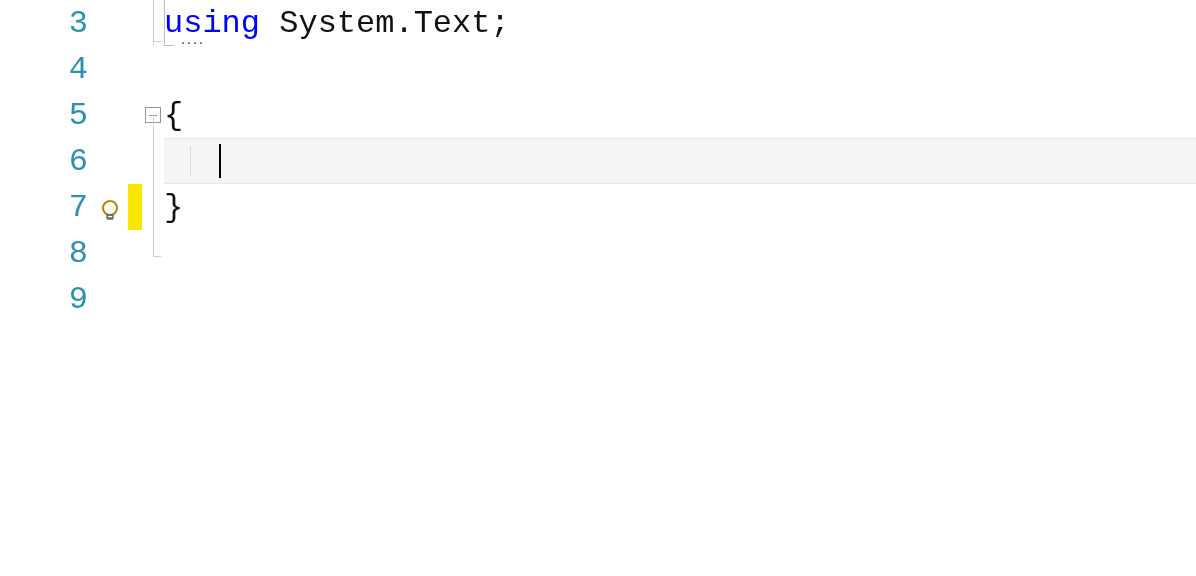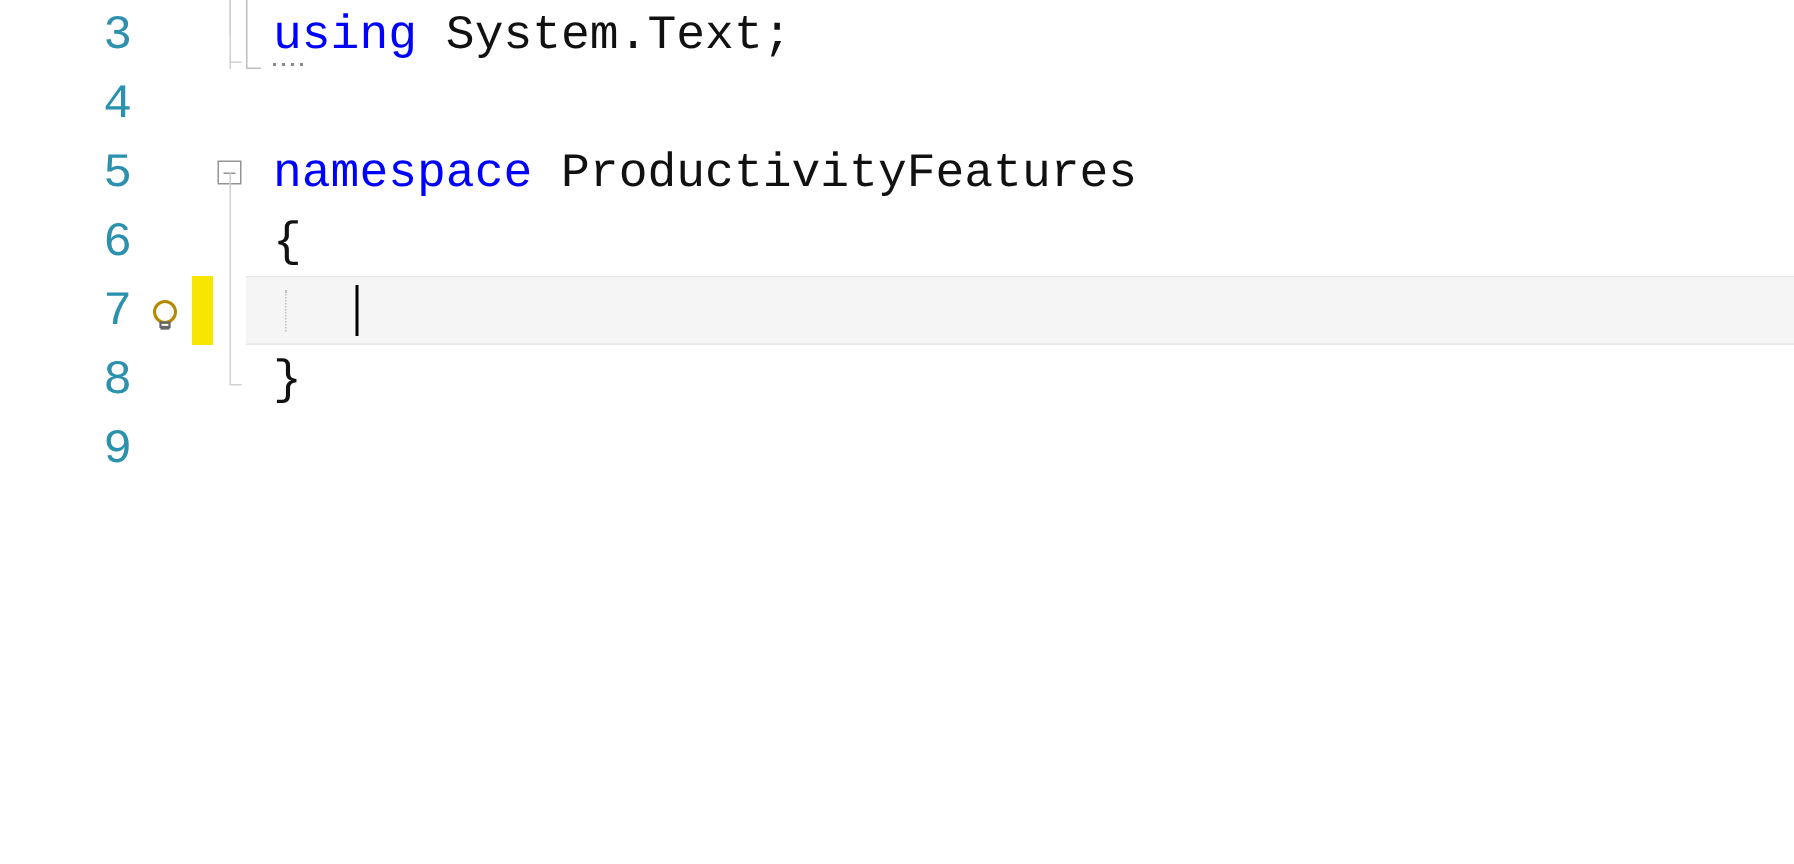--- a/index.html
+++ b/index.html
@@ -113,21 +113,20 @@
     .code-col {
       flex: 1;
       display: flex;
       flex-direction: column;
       position: relative;
     }
     .code-row {
       height: 46px;
       display: flex;
       align-items: center;
-      padding-left: 18px;
       white-space: pre;
       position: relative;
     }
     .code-row-active {
       background: #f5f5f6;
       border-top: 1px solid #e8e8e8;
       border-bottom: 1px solid #e8e8e8;
     }
     .tok-keyword { color: #0000ff; }
     .tok-type { color: #111111; }
@@ -230,23 +229,20 @@
       <svg class="using-bracket-left" viewBox="0 0 12 46">
         <path d="M 0 0 L 0 46 L 10 46" fill="none" stroke="#bdbdbd" stroke-width="2"></path>
       </svg>
       <span><span class="tok-keyword">using</span><span class="tok-text"> </span><span class="tok-type">System.Text</span><span class="tok-punct">;</span></span>
       <div style="position:absolute;left:18px;bottom:2px;display:flex;gap:4px;">
         <span style="width:2px;height:2px;background:#888;"></span><span style="width:2px;height:2px;background:#888;"></span><span style="width:2px;height:2px;background:#888;"></span><span style="width:2px;height:2px;background:#888;"></span>
       </div>
     </div>
     <div class="code-row"></div>
     <div class="code-row">
-      <span><span class="tok-keyword">namespace</span><span class="tok-text"> </span><span class="tok-type">ProductivityFeatures</span></span>
-    </div>
-    <div class="code-row">
       <span class="tok-punct">{</span>
     </div>
     <div class="code-row code-row-active">
       <div class="indent-guide" style="left:26px;"></div>
       <span class="caret"></span>
     </div>
     <div class="code-row">
       <span class="tok-punct">}</span>
     </div>
     <div class="code-row"></div>

